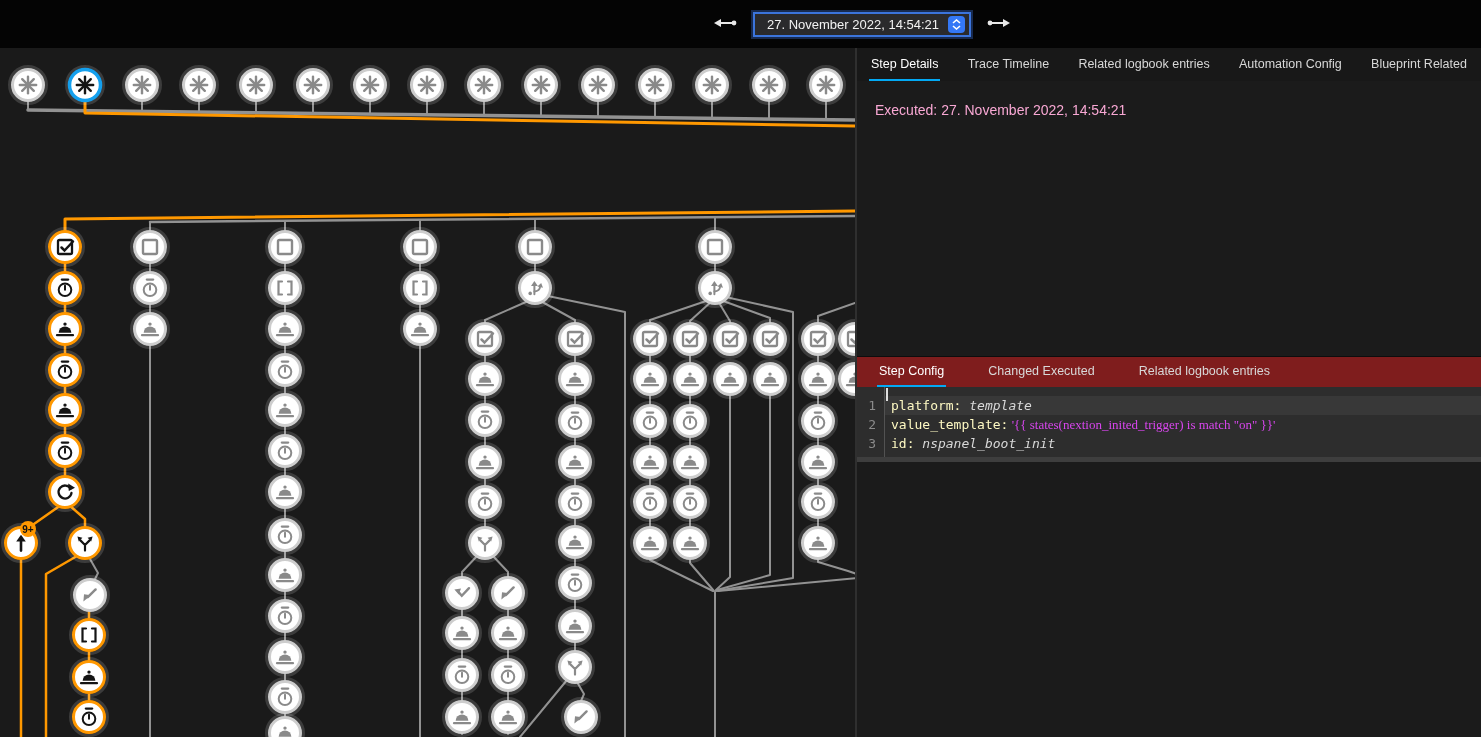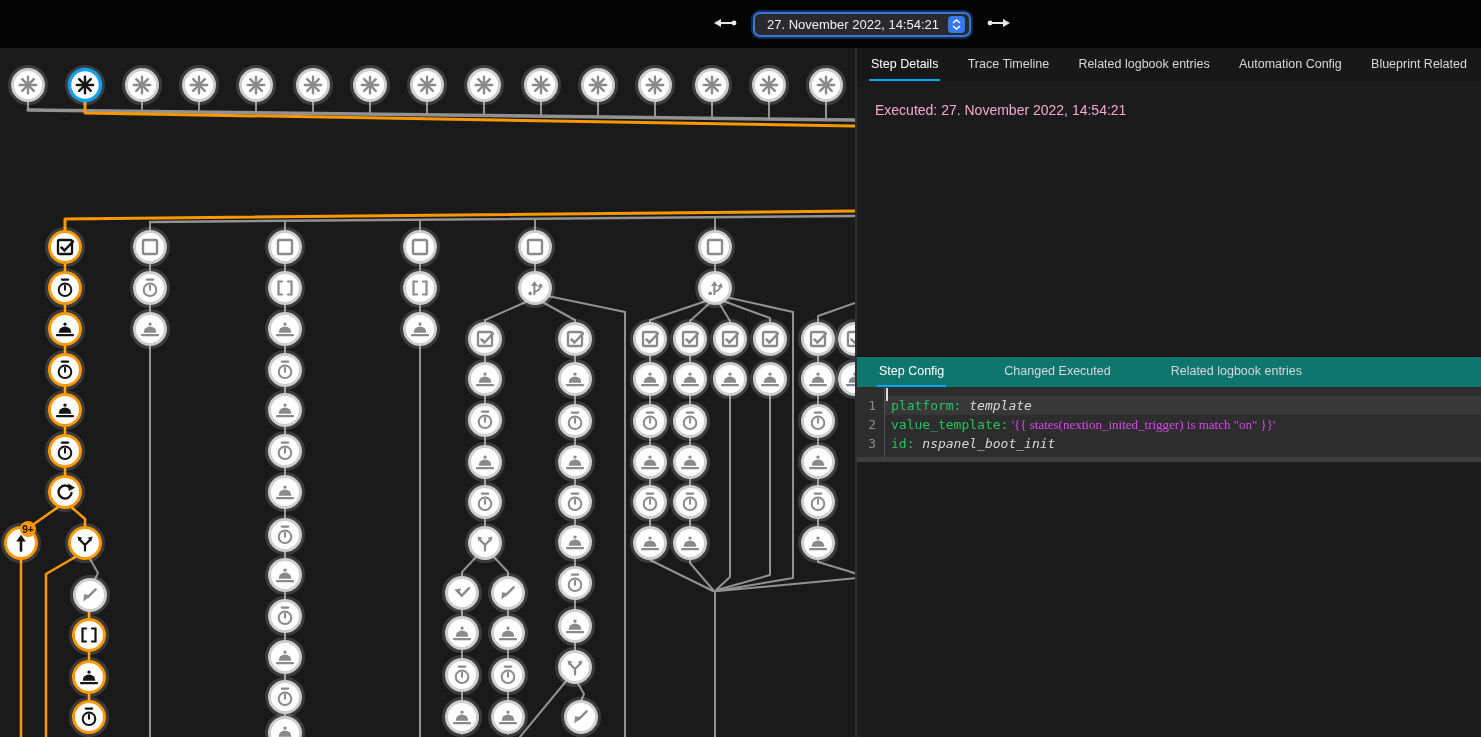--- a/index.html
+++ b/index.html
@@ -3,51 +3,51 @@
 <meta charset="utf-8">
 <style>
   html,body{margin:0;padding:0;background:#000;}
   #app{position:relative;width:1481px;height:737px;overflow:hidden;
        font-family:"Liberation Sans",sans-serif;background:#1b1b1b;}
   
   .topbar{position:absolute;left:0;top:0;width:100%;height:48px;background:#040404;}
   .topbar-controls{position:absolute;left:712px;top:0;height:48px;display:flex;align-items:center;gap:13px;}
   .run-nav{background:none;border:none;padding:2px;cursor:pointer;display:flex;align-items:center;}
   .run-select{display:flex;align-items:center;height:21px;padding:0 4px 0 12px;
-      background:#2a2a2c;border:2px solid #3b74dc;border-radius:7px;
+      background:#2a2a2c;border:2px solid #3b74dc;border-radius:0;
       box-shadow:0 0 0 2px rgba(59,116,220,0.35);cursor:pointer;}
   .run-select .val{color:#f2f2f2;font-size:13px;padding-right:9px;white-space:nowrap;}
   .stepper{width:17px;height:17px;background:#3478f6;border-radius:4px;display:flex;flex-direction:column;
       align-items:center;justify-content:center;gap:1px;}
   
   .graph-pane{position:absolute;left:0;top:48px;width:855px;height:689px;background:#1a1a1a;overflow:hidden;}
   .graph-pane svg{display:block;}
   .graph-pane text{font-family:"Liberation Sans",sans-serif;}
   .v-divider{position:absolute;left:855px;top:48px;width:2px;height:689px;background:#2f2f2f;}
   
   .panel{position:absolute;left:857px;top:48px;width:624px;height:689px;background:#1b1b1b;}
   .tabbar{display:flex;align-items:stretch;background:#181818;text-align:center;}
   .tabbar.top{height:33px;justify-content:space-between;padding:0 12px;}
-  .tabbar.bottom{height:30px;background:#0f766e;gap:56px;padding:0 20px;justify-content:flex-start;}
+  .tabbar.bottom{height:30px;background:#7f1d1d;gap:40px;padding:0 20px;justify-content:flex-start;}
   .tab{display:flex;align-items:center;font-size:12.5px;color:#d8d8d8;cursor:pointer;
        border-bottom:2px solid transparent;padding:0 2px;white-space:nowrap;}
   .tab.active{color:#ffffff;border-bottom-color:#03a9f4;}
   .executed{padding:21px 18px;font-size:14px;color:#f9a8d4;}
   .section-bottom{position:absolute;left:0;right:0;top:308px;border-top:1px solid #0d0d0d;}
   
   .code{position:relative;background:#2d2d2d;border-bottom:5px solid #3e3e3e;
         font-family:"DejaVu Sans Mono","Liberation Mono",monospace;font-size:13px;
         padding:9px 0 4px 0;}
   .gutter-rule{position:absolute;left:27px;top:0;bottom:0;width:1px;background:#525252;}
   .code-cursor{position:absolute;left:29px;top:1px;width:2px;height:13px;background:#dedede;}
   .code-line{display:flex;height:19px;line-height:19px;}
   .code-line .num{width:27px;flex:none;text-align:right;padding-right:8px;box-sizing:border-box;color:#8b8b8b;}
   .code-line .txt{flex:1;padding-left:7px;white-space:pre;}
   .code-line.active .txt{background:#383838;}
-  .tok-key{color:#22c55e;}
+  .tok-key{color:#fef9c3;}
   .tok-str{color:#d946ef;font-family:Liberation Serif, serif;}
   .tok-plain{color:#d8d8d8;font-style:italic;}
 </style>
 </head>
 <body>
 
 <div id="app">
 
   <div class="topbar">
     <div class="topbar-controls">

